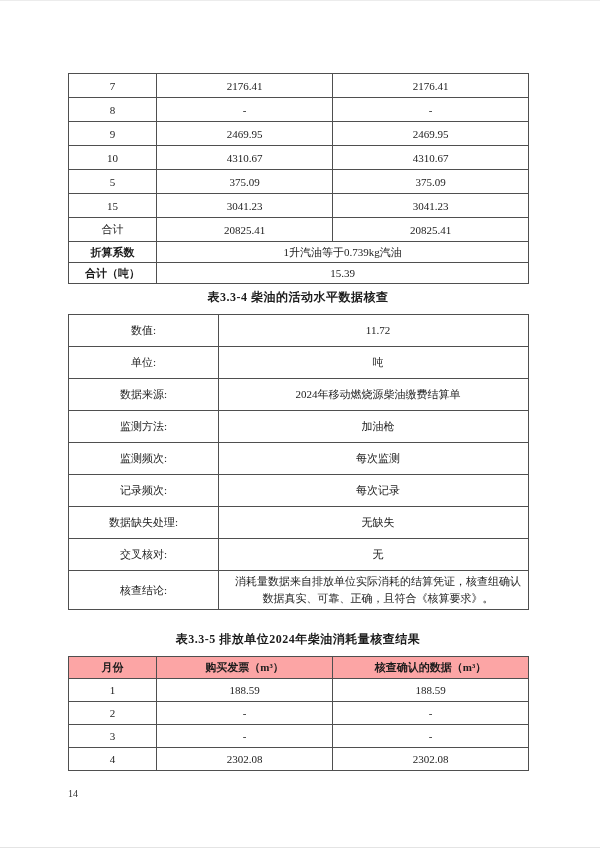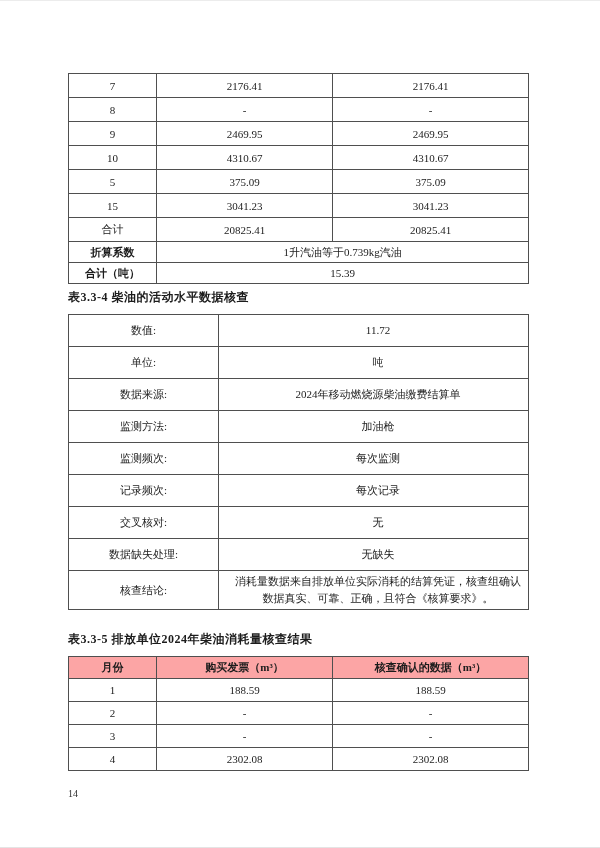--- a/index.html
+++ b/index.html
@@ -35,21 +35,21 @@
   .t1 .c1{width:88px;}
   .t1 .c2{width:176px;}
   .t1 .c3{width:196px;}
   .t1 tbody.main td{height:19px;}
   .t1 tbody.spanrows td{height:16px;}
   .t1 tbody.spanrows td:first-child{font-weight:bold;}
   td.b{font-weight:normal;}
   
   .caption{
     width:460px;
-    text-align:left;
+    text-align:center;
     font-weight:bold;
     font-size:12px;
     letter-spacing:0.5px;
   }
   .caption.cap1{margin:5px 0 8px 0;}
   .caption.cap2{margin:21px 0 8px 0;}
   
   .t2 .c1{width:150px;}
   .t2 .c2{width:310px;}
   .t2 td{text-align:left;height:27px;}
@@ -161,26 +161,26 @@
           </tr>
           <tr>
             <td>监测频次:</td>
             <td>每次监测</td>
           </tr>
           <tr>
             <td>记录频次:</td>
             <td>每次记录</td>
           </tr>
           <tr>
+            <td>数据缺失处理:</td>
+            <td>无缺失</td>
+          </tr>
+          <tr>
             <td>交叉核对:</td>
             <td>无</td>
-          </tr>
-          <tr>
-            <td>数据缺失处理:</td>
-            <td>无缺失</td>
           </tr>
           <tr>
             <td>核查结论:</td>
             <td>消耗量数据来自排放单位实际消耗的结算凭证，核查组确认数据真实、可靠、正确，且符合《核算要求》。</td>
           </tr>
         </tbody>
     </table>
 
     <div class="caption cap2">表3.3-5 排放单位2024年柴油消耗量核查结果</div>
 

